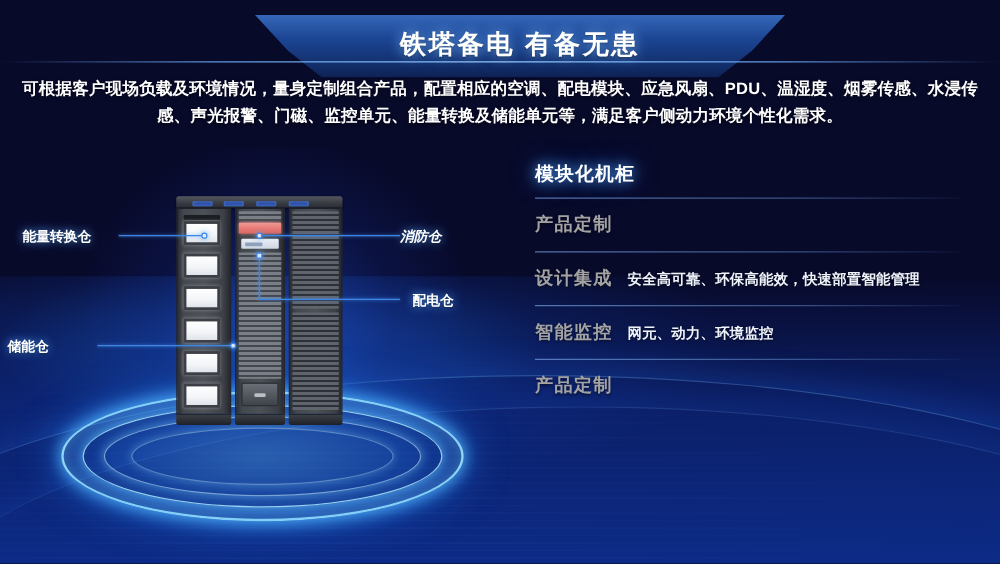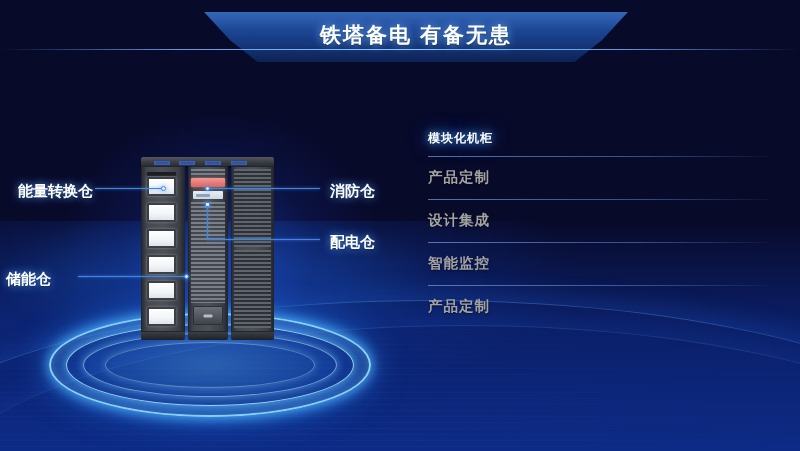--- a/index.html
+++ b/index.html
@@ -291,21 +291,21 @@
       rgba(96,101,110,0.95) 0px,
       rgba(96,101,110,0.95) 2px,
       rgba(44,47,54,0.95) 2px,
       rgba(44,47,54,0.95) 4px);
   }
 
   
   .callout-label {
     position: absolute;
     color: #ffffff;
-    font-size: 15px;
+    font-size: 11px;
     font-weight: bold;
     white-space: nowrap;
     text-shadow: 0 0 8px rgba(90,165,255,0.9), 0 1px 2px rgba(0,0,0,0.6);
   }
   .lead {
     position: absolute;
     height: 1px;
     background: #3d86e8;
     box-shadow: 0 0 3px rgba(80,160,255,0.8);
   }
@@ -331,21 +331,21 @@
 
   
   .panel {
     position: absolute;
     left: 428px;
     top: 130px;
     width: 358px;
   }
   .panel-title {
     color: #ffffff;
-    font-size: 12px;
+    font-size: 15px;
     font-weight: bold;
     letter-spacing: 1px;
     text-shadow: 0 0 10px rgba(80,165,255,0.95), 0 0 20px rgba(50,130,245,0.6);
     margin: 0 0 9px 0;
   }
   .divider {
     height: 1px;
     background: linear-gradient(90deg, rgba(110,150,215,0.75) 0%, rgba(95,135,200,0.55) 62%, rgba(70,105,170,0.08) 100%);
     width: 340px;
   }
@@ -381,20 +381,21 @@
   <div class="bg-waves"></div>
   <div class="bg-wave-arc"></div>
   <div class="bg-wave-arc b2"></div>
 
   <div class="banner">
     <div class="banner-shape"></div>
     <div class="banner-title">铁塔备电  有备无患</div>
   </div>
   <div class="banner-underline"></div>
 
+  <div class="desc">可根据客户现场负载及环境情况，量身定制组合产品，配置相应的空调、配电模块、应急风扇、PDU、温湿度、烟雾传感、水浸传感、声光报警、门磁、监控单元、能量转换及储能单元等，满足客户侧动力环境个性化需求。</div>
 
   <div class="illus">
 
     <div class="illus-glow"></div>
 
     <div class="podium">
       <div class="ring glowfill"></div>
       <div class="ring r1"></div>
       <div class="ring r2"></div>
       <div class="ring r3"></div>
@@ -442,44 +443,46 @@
     <div class="callout-label" style="left:18px; top:74px;">能量转换仓</div>
     <div class="lead" style="left:95px; top:80px; width:69px;"></div>
     <div class="dot" style="left:161px; top:78px;"></div>
 
     <div class="callout-label" style="left:6px; top:162px;">储能仓</div>
     <div class="lead" style="left:78px; top:168px; width:108px;"></div>
     <div class="dot" style="left:184px; top:166px;"></div>
 
     <div class="dot" style="left:205px; top:78px;"></div>
     <div class="lead" style="left:210px; top:80px; width:110px;"></div>
-    <div class="callout-label" style="left:330px; top:74px;">消防仓</div>
+    <div class="callout-label" style="left:320px; top:74px;font-style:italic;">消防仓</div>
 
     <div class="dot sq" style="left:205px; top:94px;"></div>
     <div class="lead-v" style="left:207px; top:99px; height:33px;"></div>
     <div class="lead" style="left:207px; top:131px; width:113px;"></div>
     <div class="callout-label" style="left:330px; top:125px;">配电仓</div>
   </div>
 
   <div class="panel">
     <div class="panel-title">模块化机柜</div>
 
     <div class="divider"></div>
     <div class="feat-row">
       <div class="feat-key">产品定制</div>
     </div>
 
     <div class="divider"></div>
     <div class="feat-row">
       <div class="feat-key">设计集成</div>
+      <div class="feat-val">安全高可靠、环保高能效，快速部置智能管理</div>
     </div>
 
     <div class="divider"></div>
     <div class="feat-row">
       <div class="feat-key">智能监控</div>
+      <div class="feat-val">网元、动力、环境监控</div>
     </div>
 
     <div class="divider"></div>
     <div class="feat-row">
       <div class="feat-key">产品定制</div>
     </div>
   </div>
 
 </div>
 

